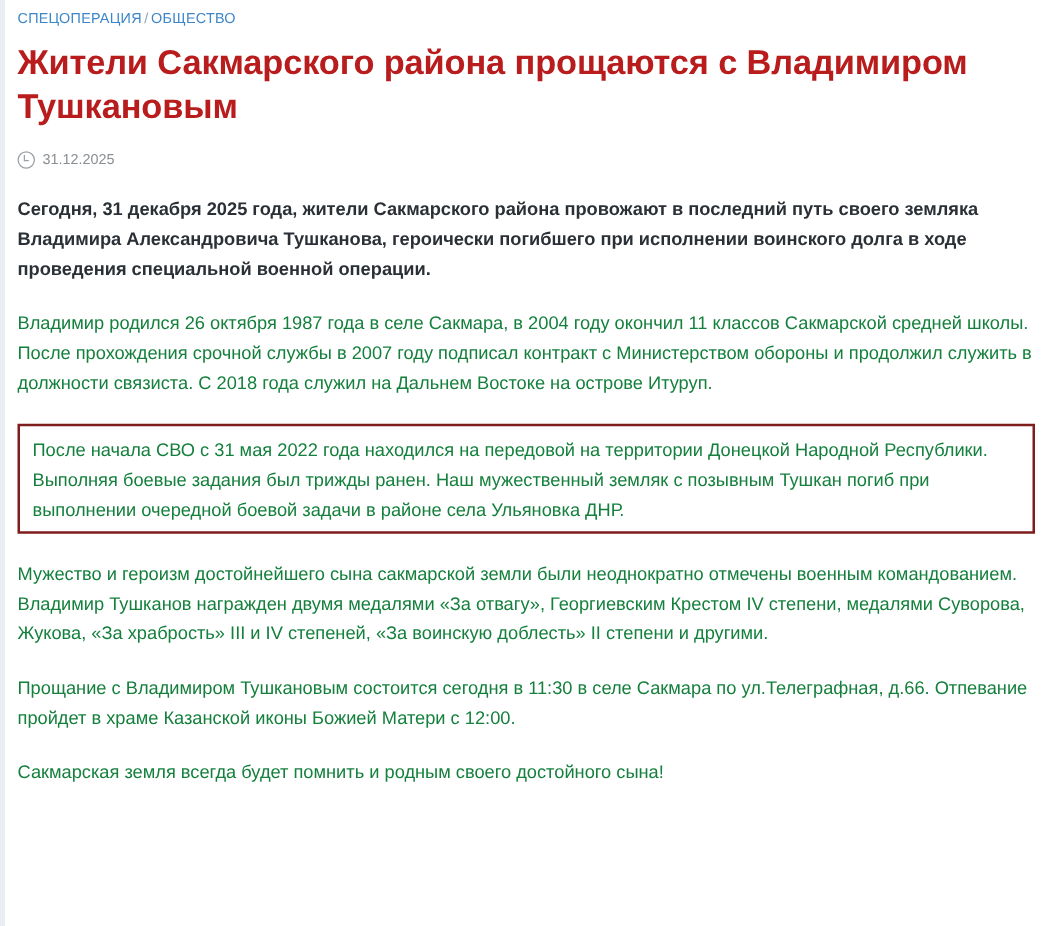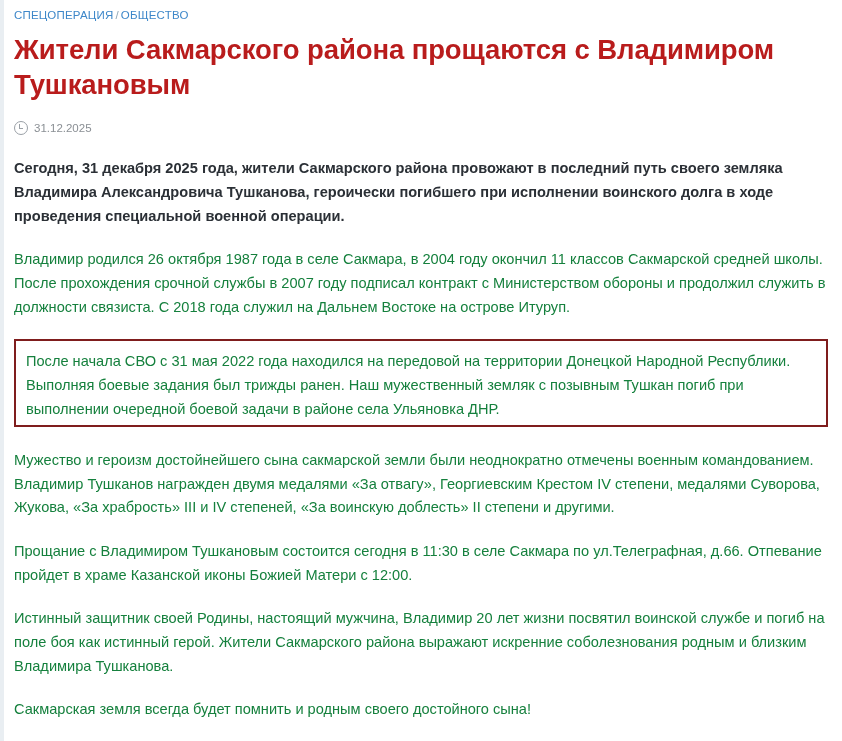--- a/index.html
+++ b/index.html
@@ -138,19 +138,18 @@
     <p>Владимир родился 26 октября 1987 года в селе Сакмара, в 2004 году окончил 11 классов Сакмарской средней школы. После прохождения срочной службы в 2007 году подписал контракт с Министерством обороны и продолжил служить в должности связиста. С 2018 года служил на Дальнем Востоке на острове Итуруп.</p>
 
     <div class="highlight-box">
       <p>После начала СВО с 31 мая 2022 года находился на передовой на территории Донецкой Народной Республики. Выполняя боевые задания был трижды ранен. Наш мужественный земляк с позывным Тушкан погиб при выполнении очередной боевой задачи в районе села Ульяновка ДНР.</p>
     </div>
 
     <p>Мужество и героизм достойнейшего сына сакмарской земли были неоднократно отмечены военным командованием. Владимир Тушканов награжден двумя медалями «За отвагу», Георгиевским Крестом IV степени, медалями Суворова, Жукова, «За храбрость» III и IV степеней, «За воинскую доблесть» II степени и другими.</p>
 
     <p>Прощание с Владимиром Тушкановым состоится сегодня в 11:30 в селе Сакмара по ул.Телеграфная, д.66. Отпевание пройдет в храме Казанской иконы Божией Матери с 12:00.</p>
 
-    <p>Истинный защитник своей Родины, настоящий мужчина, Владимир 20 лет жизни посвятил воинской службе и погиб на поле боя как истинный герой. Жители Сакмарского района выражают искренние соболезнования родным и близким Владимира Тушканова.</p>
 
     <p>Сакмарская земля всегда будет помнить и родным своего достойного сына!</p>
 
   </div>
 
 </div>
 
 </body></html>

